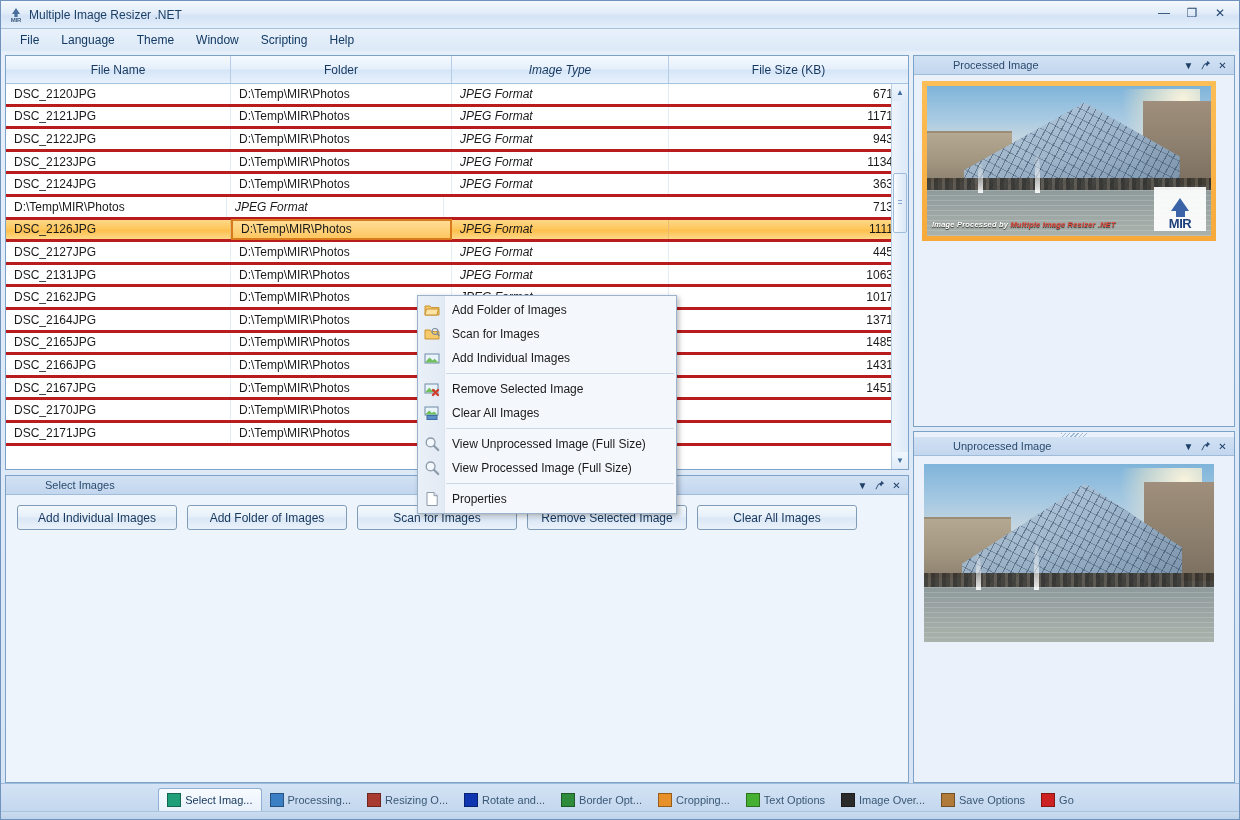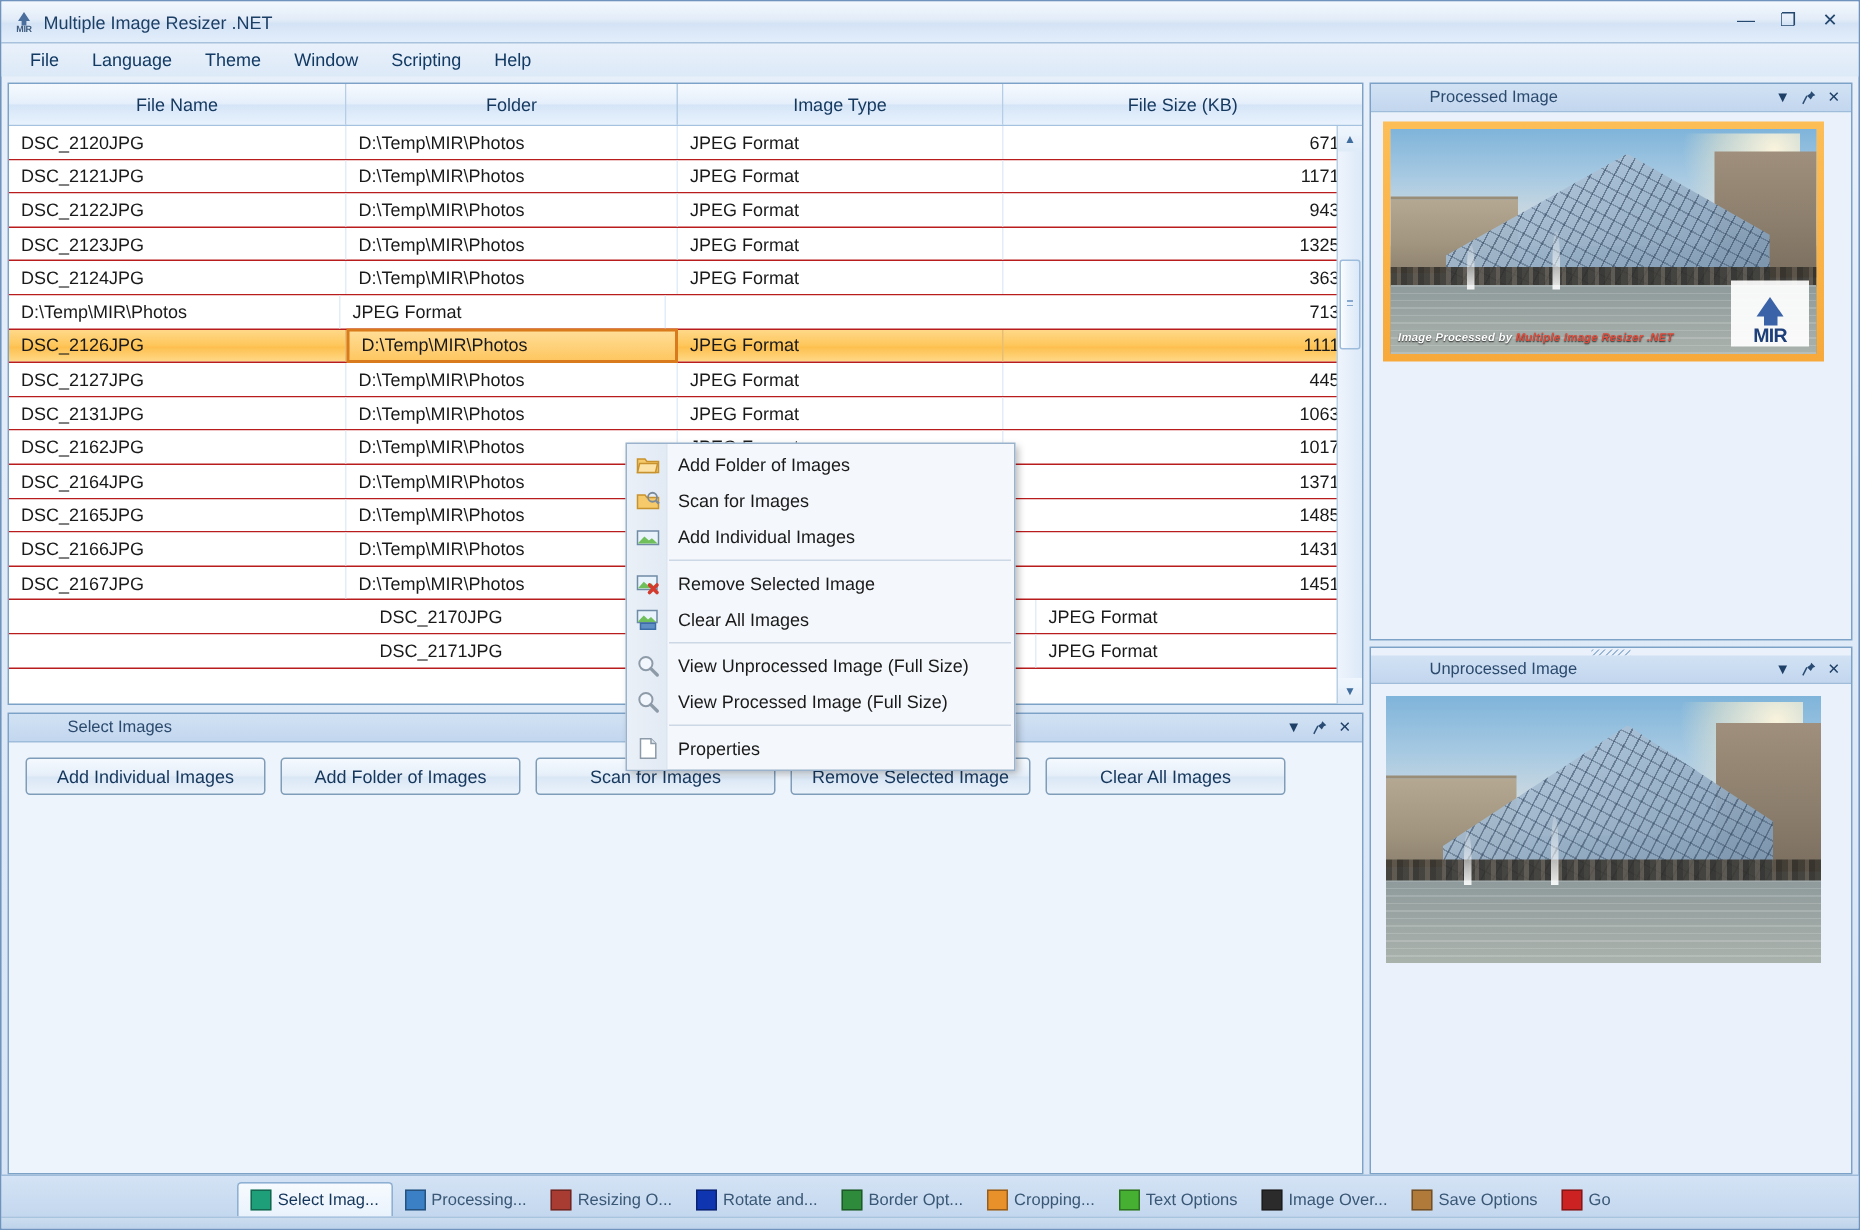--- a/index.html
+++ b/index.html
@@ -86,29 +86,28 @@
   }
   .gh {
     display: flex; align-items: center; justify-content: center;
     font-size: 12px; color: #15385f;
     border-right: 1px solid #b5cde6;
     background: linear-gradient(to bottom, #f6fafe 0%, #e5effb 48%, #d5e5f7 52%, #e8f2fd 100%);
   }
   .gh:last-child { border-right: none; }
   .c-name { flex: 0 0 225px; }
   .c-folder { flex: 0 0 221px; }
-  .c-type { flex: 0 0 217px; }
+  .c-type { flex: 0 0 217px; font-style: italic; }
   .c-size { flex: 1 1 auto; }
 
   #grid-body { flex: 1 1 auto; overflow: hidden; position: relative; }
   .grid-row {
     display: flex; height: 22.6px; align-items: stretch;
-    border-bottom: 1px solid #b91c1c;
+    border-bottom: 3px solid #b91c1c;
     background: #ffffff;
-    justify-content: flex-end;
   }
   .grid-row.selected {
     background: linear-gradient(to bottom, #ffd888 0%, #fec85f 45%, #fdc04f 55%, #ffd987 100%);
   }
   .gc {
     display: flex; align-items: center;
     padding: 0 8px; font-size: 12px; color: #1a1a1a;
     border-right: 1px solid #e3edf7;
     overflow: hidden; white-space: nowrap;
   }
@@ -373,21 +372,21 @@
               <div class="grid-row">
                 <div class="gc c-name">DSC_2122JPG</div>
                 <div class="gc c-folder">D:\Temp\MIR\Photos</div>
                 <div class="gc c-type">JPEG Format</div>
                 <div class="gc c-size num">943</div>
               </div>
               <div class="grid-row">
                 <div class="gc c-name">DSC_2123JPG</div>
                 <div class="gc c-folder">D:\Temp\MIR\Photos</div>
                 <div class="gc c-type">JPEG Format</div>
-                <div class="gc c-size num">1325</div>
+                <div class="gc c-size num">1134</div>
               </div>
               <div class="grid-row">
                 <div class="gc c-name">DSC_2124JPG</div>
                 <div class="gc c-folder">D:\Temp\MIR\Photos</div>
                 <div class="gc c-type">JPEG Format</div>
                 <div class="gc c-size num">363</div>
               </div>
               <div class="grid-row">
                 <div class="gc c-folder">D:\Temp\MIR\Photos</div>
                 <div class="gc c-type">JPEG Format</div>

